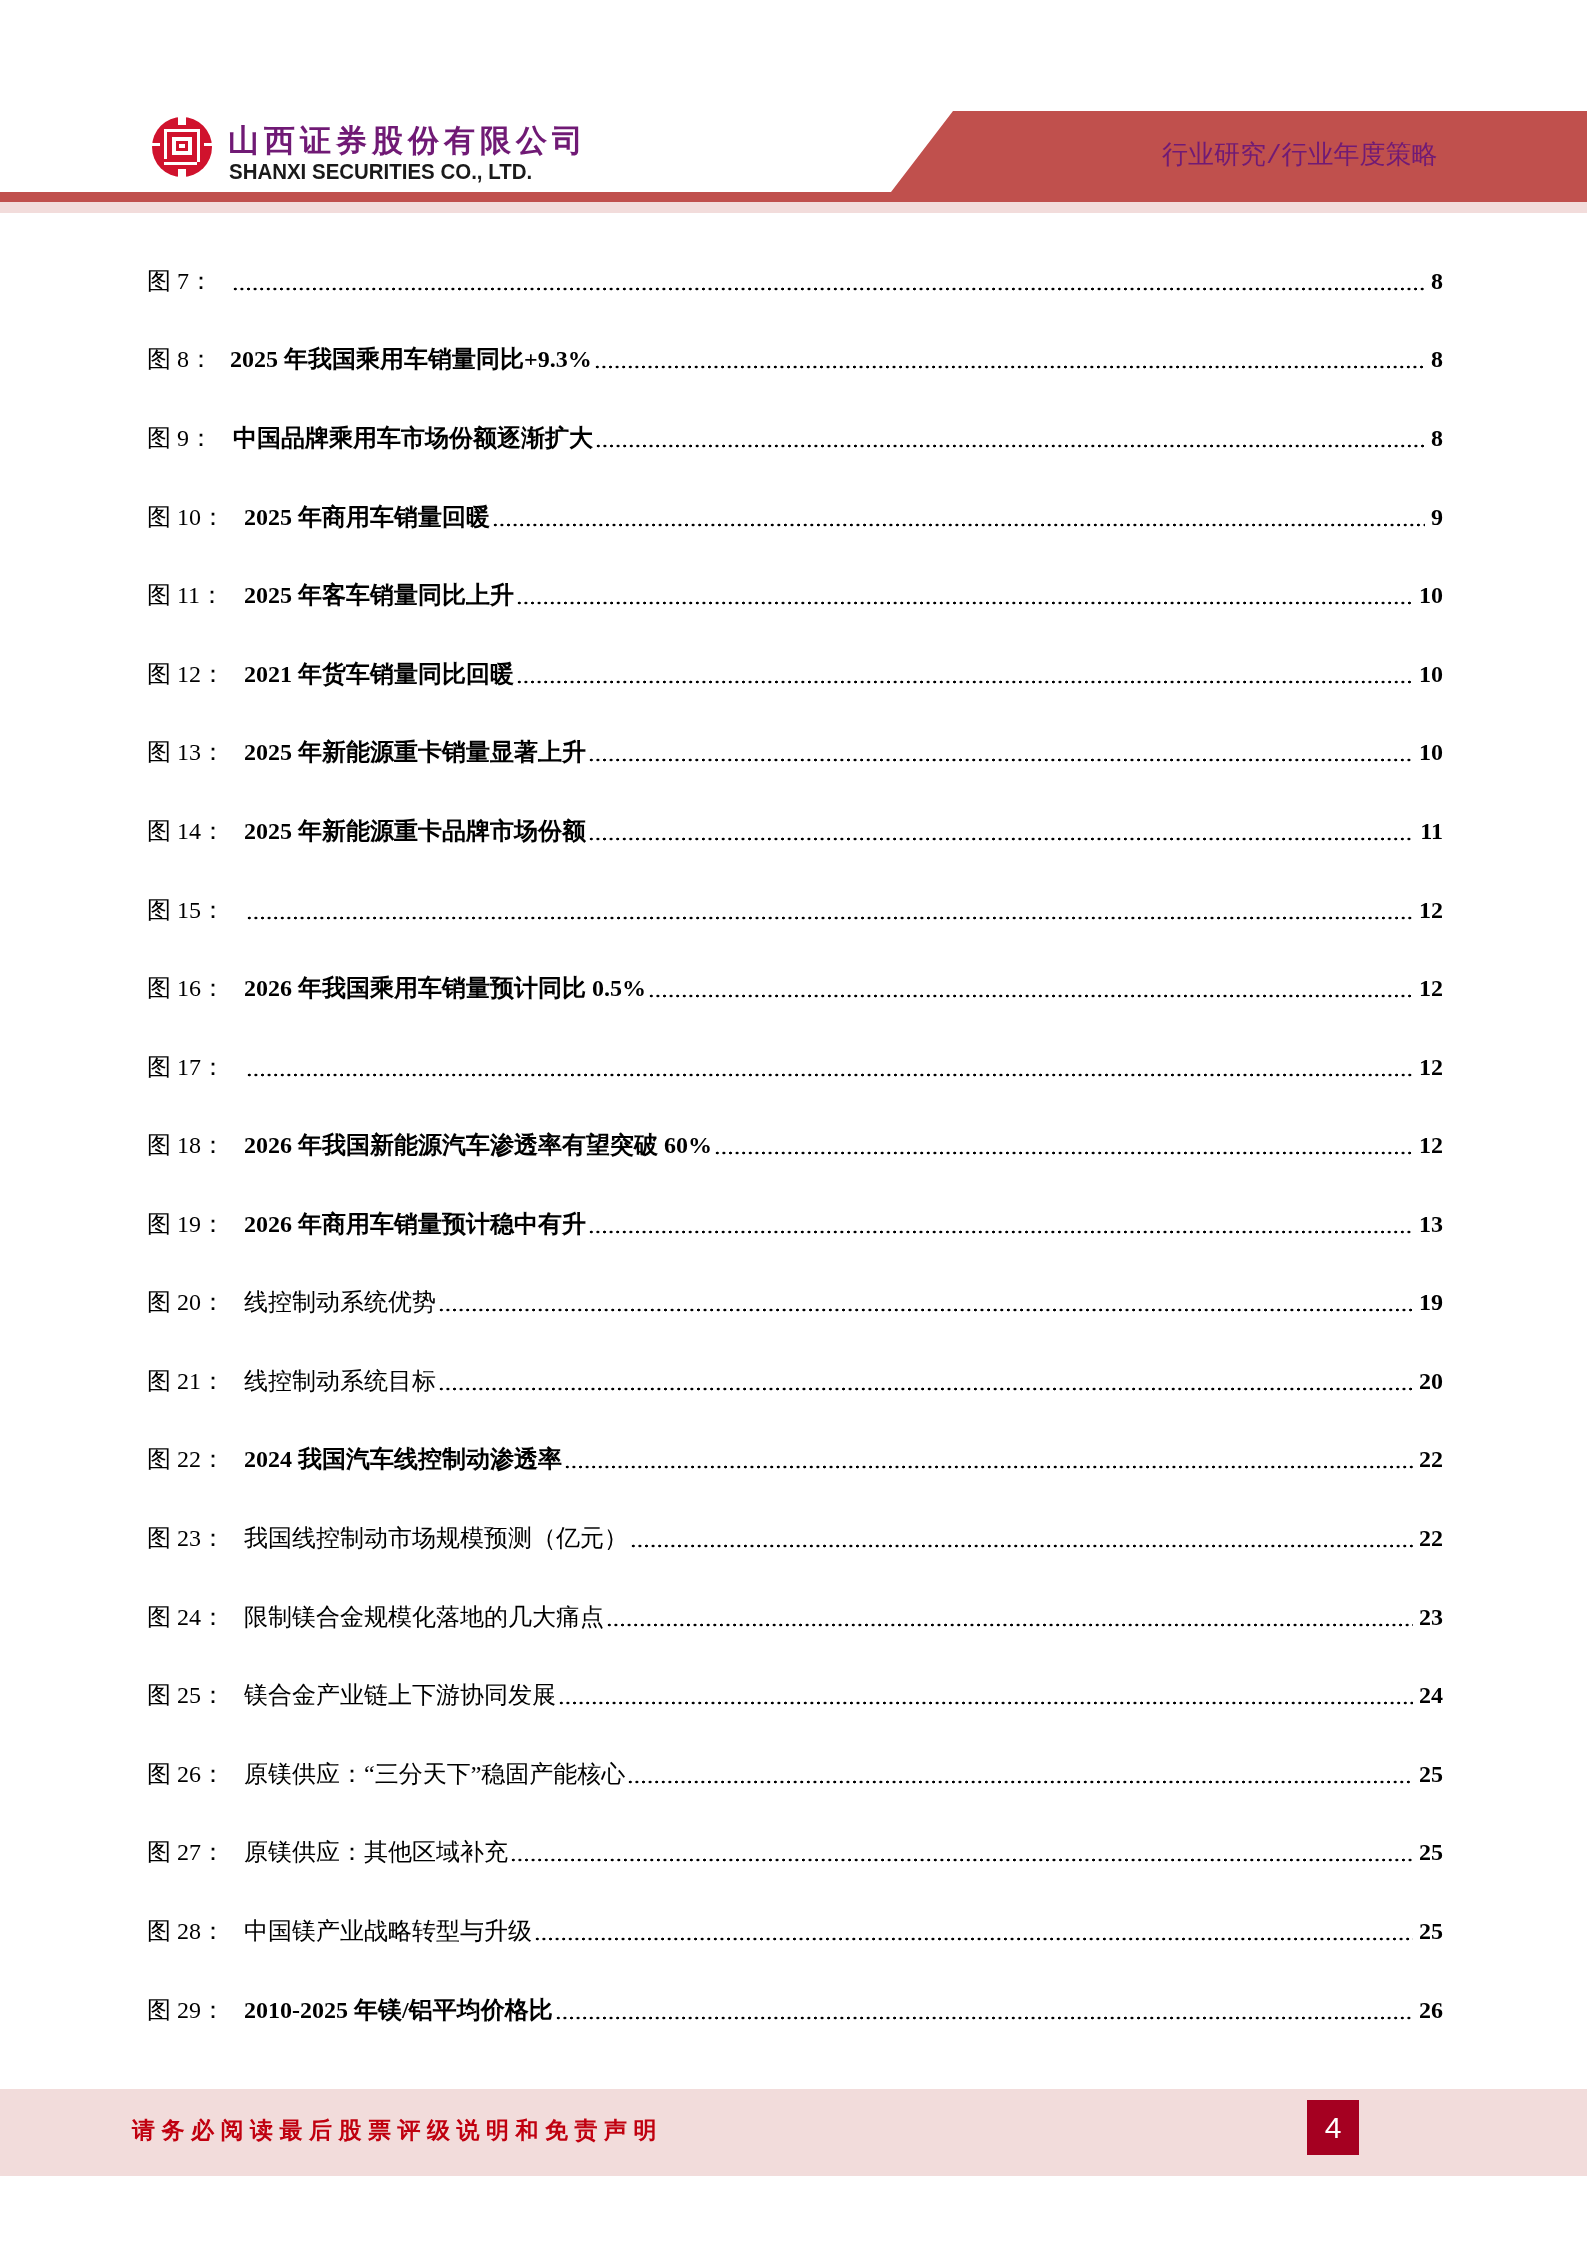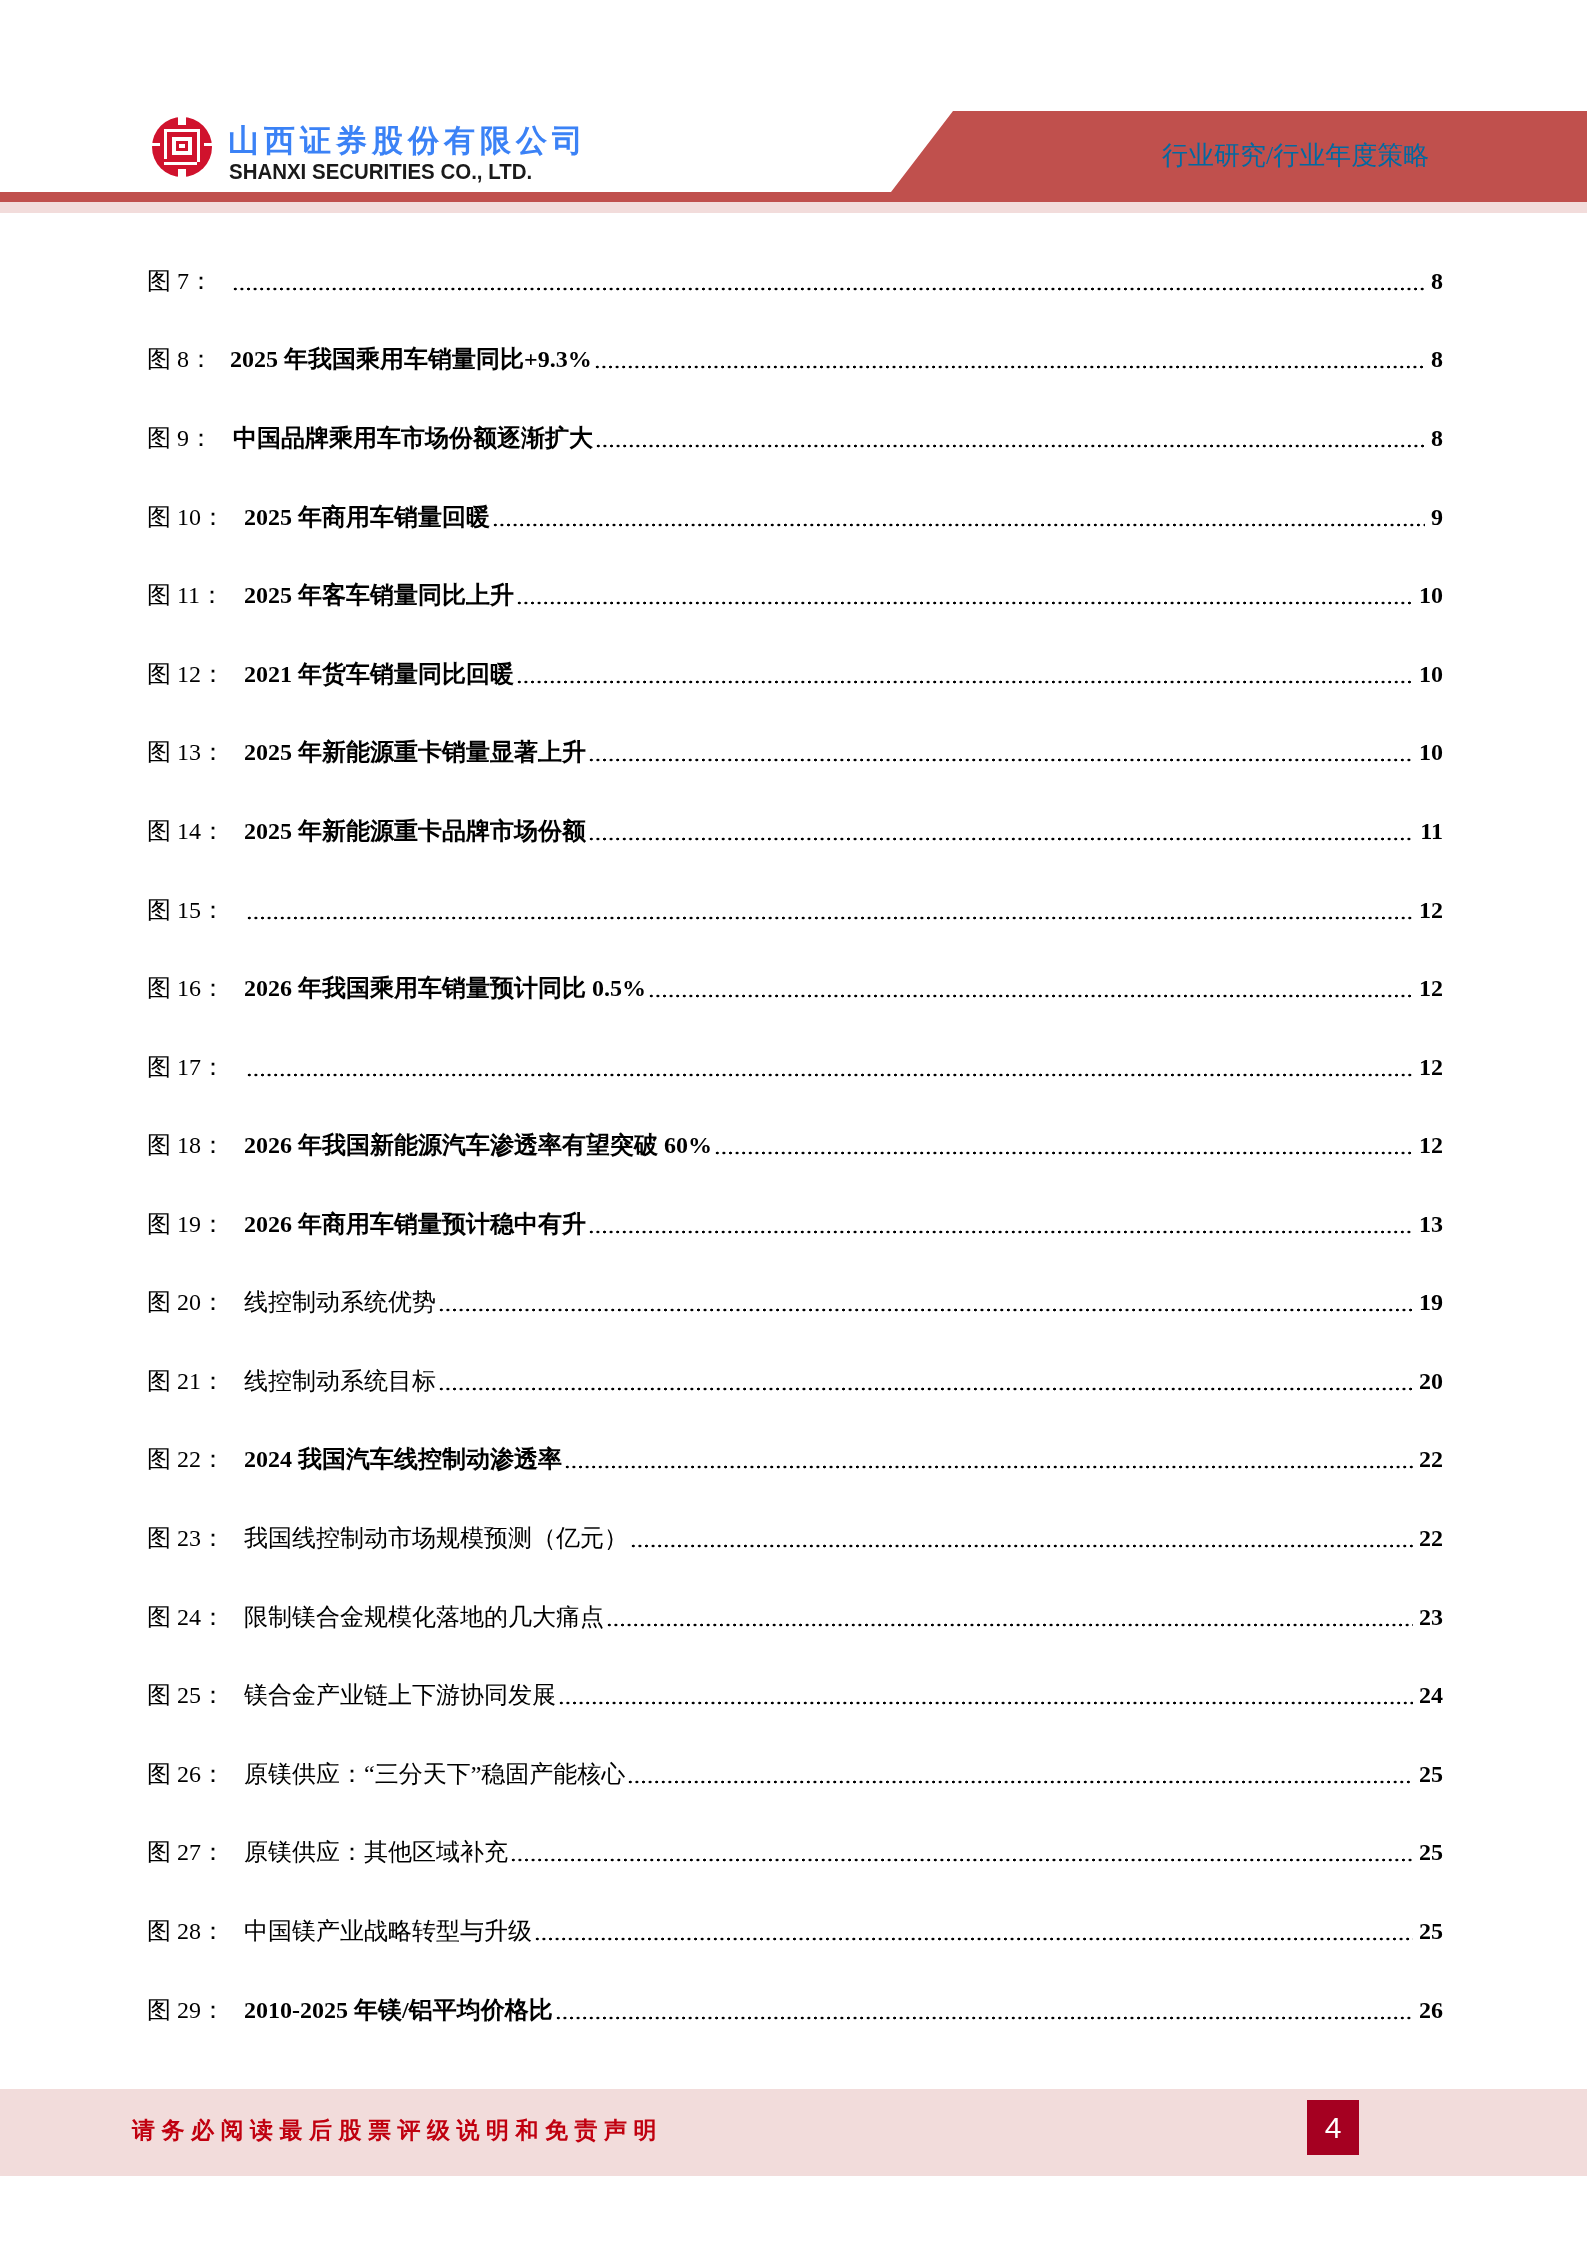--- a/index.html
+++ b/index.html
@@ -8,34 +8,34 @@
     background: #ffffff;
     font-family: "Liberation Serif", "DejaVu Serif", serif;
     color: #000;
   }
   
   .header { position: absolute; left: 0; top: 0; width: 1587px; height: 215px; }
   .logo-mark { position: absolute; left: 150px; top: 115px; width: 64px; height: 64px; }
   .company-cn {
     position: absolute; left: 228px; top: 122px;
     font-family: "DejaVu Sans", sans-serif; font-weight: bold;
-    font-size: 31px; letter-spacing: 5px; color: #3b82f6; white-space: nowrap;
+    font-size: 31px; letter-spacing: 5px; color: #701a75; white-space: nowrap;
     line-height: 36px;
   }
   .company-en {
     position: absolute; left: 229px; top: 160px;
     font-family: "Liberation Sans", sans-serif; font-weight: bold;
     font-size: 22px; color: #1a1a1a; white-space: nowrap; line-height: 24px;
     transform: scaleX(0.93); transform-origin: left center;
   }
   .trapezoid { position: absolute; left: 0; top: 0; width: 1587px; height: 215px; }
   .header-category {
     position: absolute; left: 1162px; top: 140px;
-    font-family: Liberation Serif, serif;
-    font-size: 26px; color: #0369a1; white-space: nowrap; line-height: 32px;
+    font-family: Liberation Mono, monospace;
+    font-size: 26px; color: #701a75; white-space: nowrap; line-height: 32px;
     letter-spacing: 0px;
   }
   
   .toc { position: absolute; left: 0; top: 0; width: 1587px; }
   .toc-row {
     position: absolute; left: 147px; width: 1296px; height: 34px;
     display: flex; align-items: center;
     font-size: 24px; line-height: 34px; white-space: nowrap;
   }
   .toc-label { font-weight: normal; flex: 0 0 auto; }

